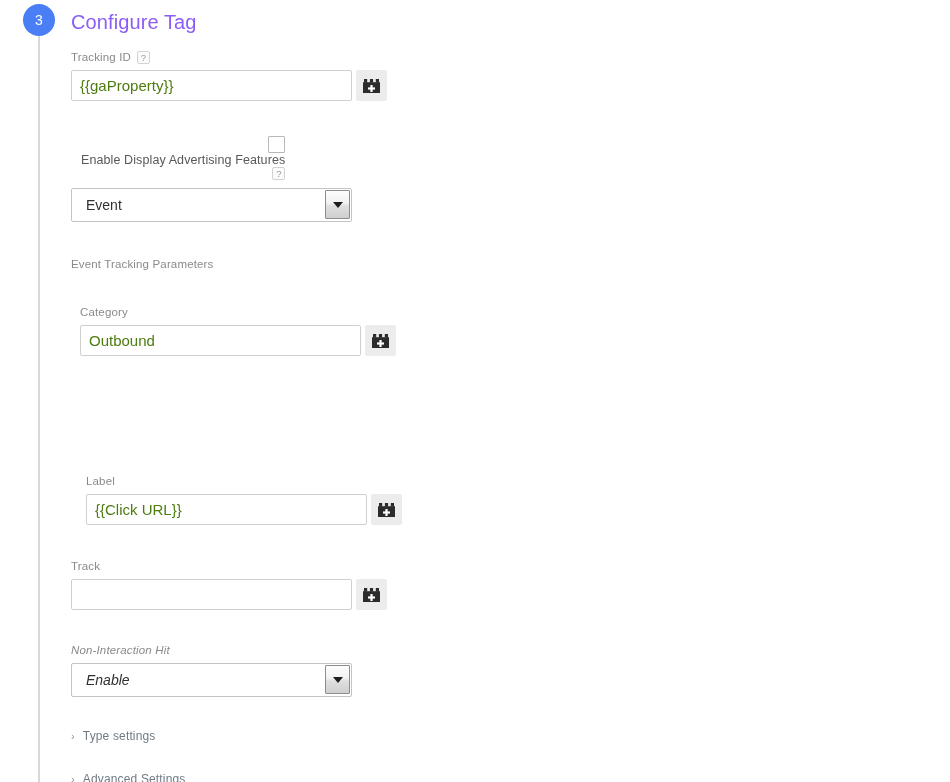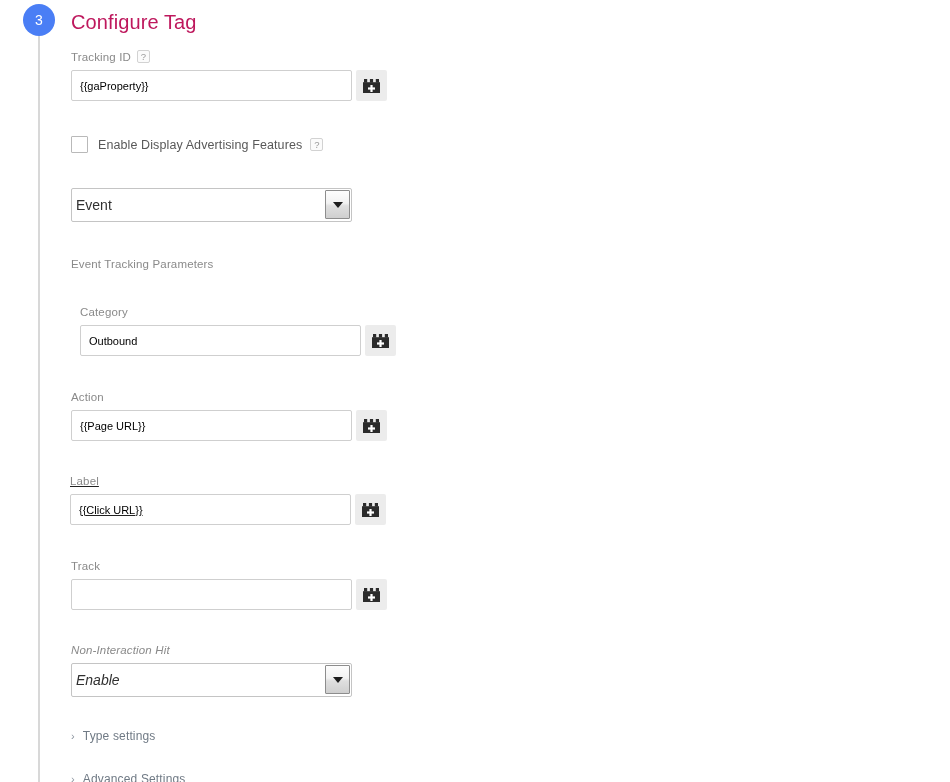--- a/index.html
+++ b/index.html
@@ -58,35 +58,35 @@
     top: 0;
     width: 882px;
     padding: 8px 0 0 3px;
   }
 
   h1#page-title {
     margin: 0;
     padding: 0 8px 0 0;
     font-size: 20px;
     font-weight: normal;
-    color: #be185d;
+    color: #8b5cf6;
     letter-spacing: 0.1px;
     line-height: 28px;
   }
 
   
   .field-block { margin-top: 0; }
 
   .field-label {
     font-size: 11.5px;
     color: #8a8a8a;
     letter-spacing: 0.15px;
     line-height: 14px;
     display: flex;
-    align-items: flex-start;
+    align-items: flex-end;
     margin-bottom: 6px;
   }
   .field-label .label-text { display: inline-block; }
 
   .help-icon {
     display: inline-block;
     width: 13px;
     height: 13px;
     line-height: 12px;
     text-align: center;
@@ -104,22 +104,22 @@
     align-items: center;
   }
 
   input.text-input {
     width: 281px;
     height: 31px;
     border: 1px solid #cfcfcf;
     border-radius: 2px;
     background: #ffffff;
     font-family: "Liberation Sans", sans-serif;
-    font-size: 11px;
-    color: #000000;
+    font-size: 15px;
+    color: #4d7c0f;
     padding: 0 8px;
     outline: none;
   }
   input.text-input::placeholder { color: #b5b5b5; }
 
   
   .var-btn {
     width: 31px;
     height: 31px;
     margin-left: 4px;
@@ -130,22 +130,23 @@
     align-items: center;
     justify-content: center;
     cursor: pointer;
     padding: 0;
   }
   .var-btn svg { display: block; }
 
   
   .checkbox-row {
     display: flex;
-    align-items: center;
+    align-items: flex-end;
     margin-top: 20px;
+    flex-direction: column;
   }
   .checkbox-box {
     width: 17px;
     height: 17px;
     border: 1px solid #b9b9b9;
     border-radius: 1px;
     background: #ffffff;
     flex: 0 0 auto;
     cursor: pointer;
   }
@@ -163,21 +164,21 @@
     height: 34px;
   }
   .select-box {
     width: 281px;
     height: 34px;
     border: 1px solid #c4c4c4;
     border-radius: 2px;
     background: #ffffff;
     display: flex;
     align-items: center;
-    padding-left: 4px;
+    padding-left: 14px;
     font-size: 14px;
     color: #303030;
     cursor: pointer;
   }
   .select-arrow-btn {
     position: absolute;
     right: 2px;
     top: 2px;
     width: 25px;
     height: 29px;
@@ -283,40 +284,22 @@
           <rect x="6.9" y="0" width="3.2" height="3.6" fill="#2b2b2b"></rect>
           <rect x="12.8" y="0" width="3.2" height="3.6" fill="#2b2b2b"></rect>
           <rect x="0" y="3.2" width="17" height="10.8" fill="#2b2b2b"></rect>
           <rect x="7.4" y="6" width="2.2" height="7" fill="#ffffff"></rect>
           <rect x="5" y="8.4" width="7" height="2.2" fill="#ffffff"></rect>
         </svg>
       </button>
     </div>
   </div>
 
-  <div class="field-block abs" style="left:3px; top:390px;">
-    <div class="field-label">
-      <span class="label-text">Action</span>
-    </div>
-    <div class="input-row">
-      <input class="text-input" type="text" value="{{Page URL}}" style="">
-      <button class="var-btn">
-        <svg width="17" height="14" viewBox="0 0 17 14">
-          <rect x="1" y="0" width="3.2" height="3.6" fill="#2b2b2b"></rect>
-          <rect x="6.9" y="0" width="3.2" height="3.6" fill="#2b2b2b"></rect>
-          <rect x="12.8" y="0" width="3.2" height="3.6" fill="#2b2b2b"></rect>
-          <rect x="0" y="3.2" width="17" height="10.8" fill="#2b2b2b"></rect>
-          <rect x="7.4" y="6" width="2.2" height="7" fill="#ffffff"></rect>
-          <rect x="5" y="8.4" width="7" height="2.2" fill="#ffffff"></rect>
-        </svg>
-      </button>
-    </div>
-  </div>
-
-  <div class="field-block abs" style="left:2px; top:474px;text-decoration:underline;">
+
+  <div class="field-block abs" style="left:18px; top:474px;">
     <div class="field-label">
       <span class="label-text">Label</span>
     </div>
     <div class="input-row">
       <input class="text-input" type="text" value="{{Click URL}}" style="">
       <button class="var-btn">
         <svg width="17" height="14" viewBox="0 0 17 14">
           <rect x="1" y="0" width="3.2" height="3.6" fill="#2b2b2b"></rect>
           <rect x="6.9" y="0" width="3.2" height="3.6" fill="#2b2b2b"></rect>
           <rect x="12.8" y="0" width="3.2" height="3.6" fill="#2b2b2b"></rect>

